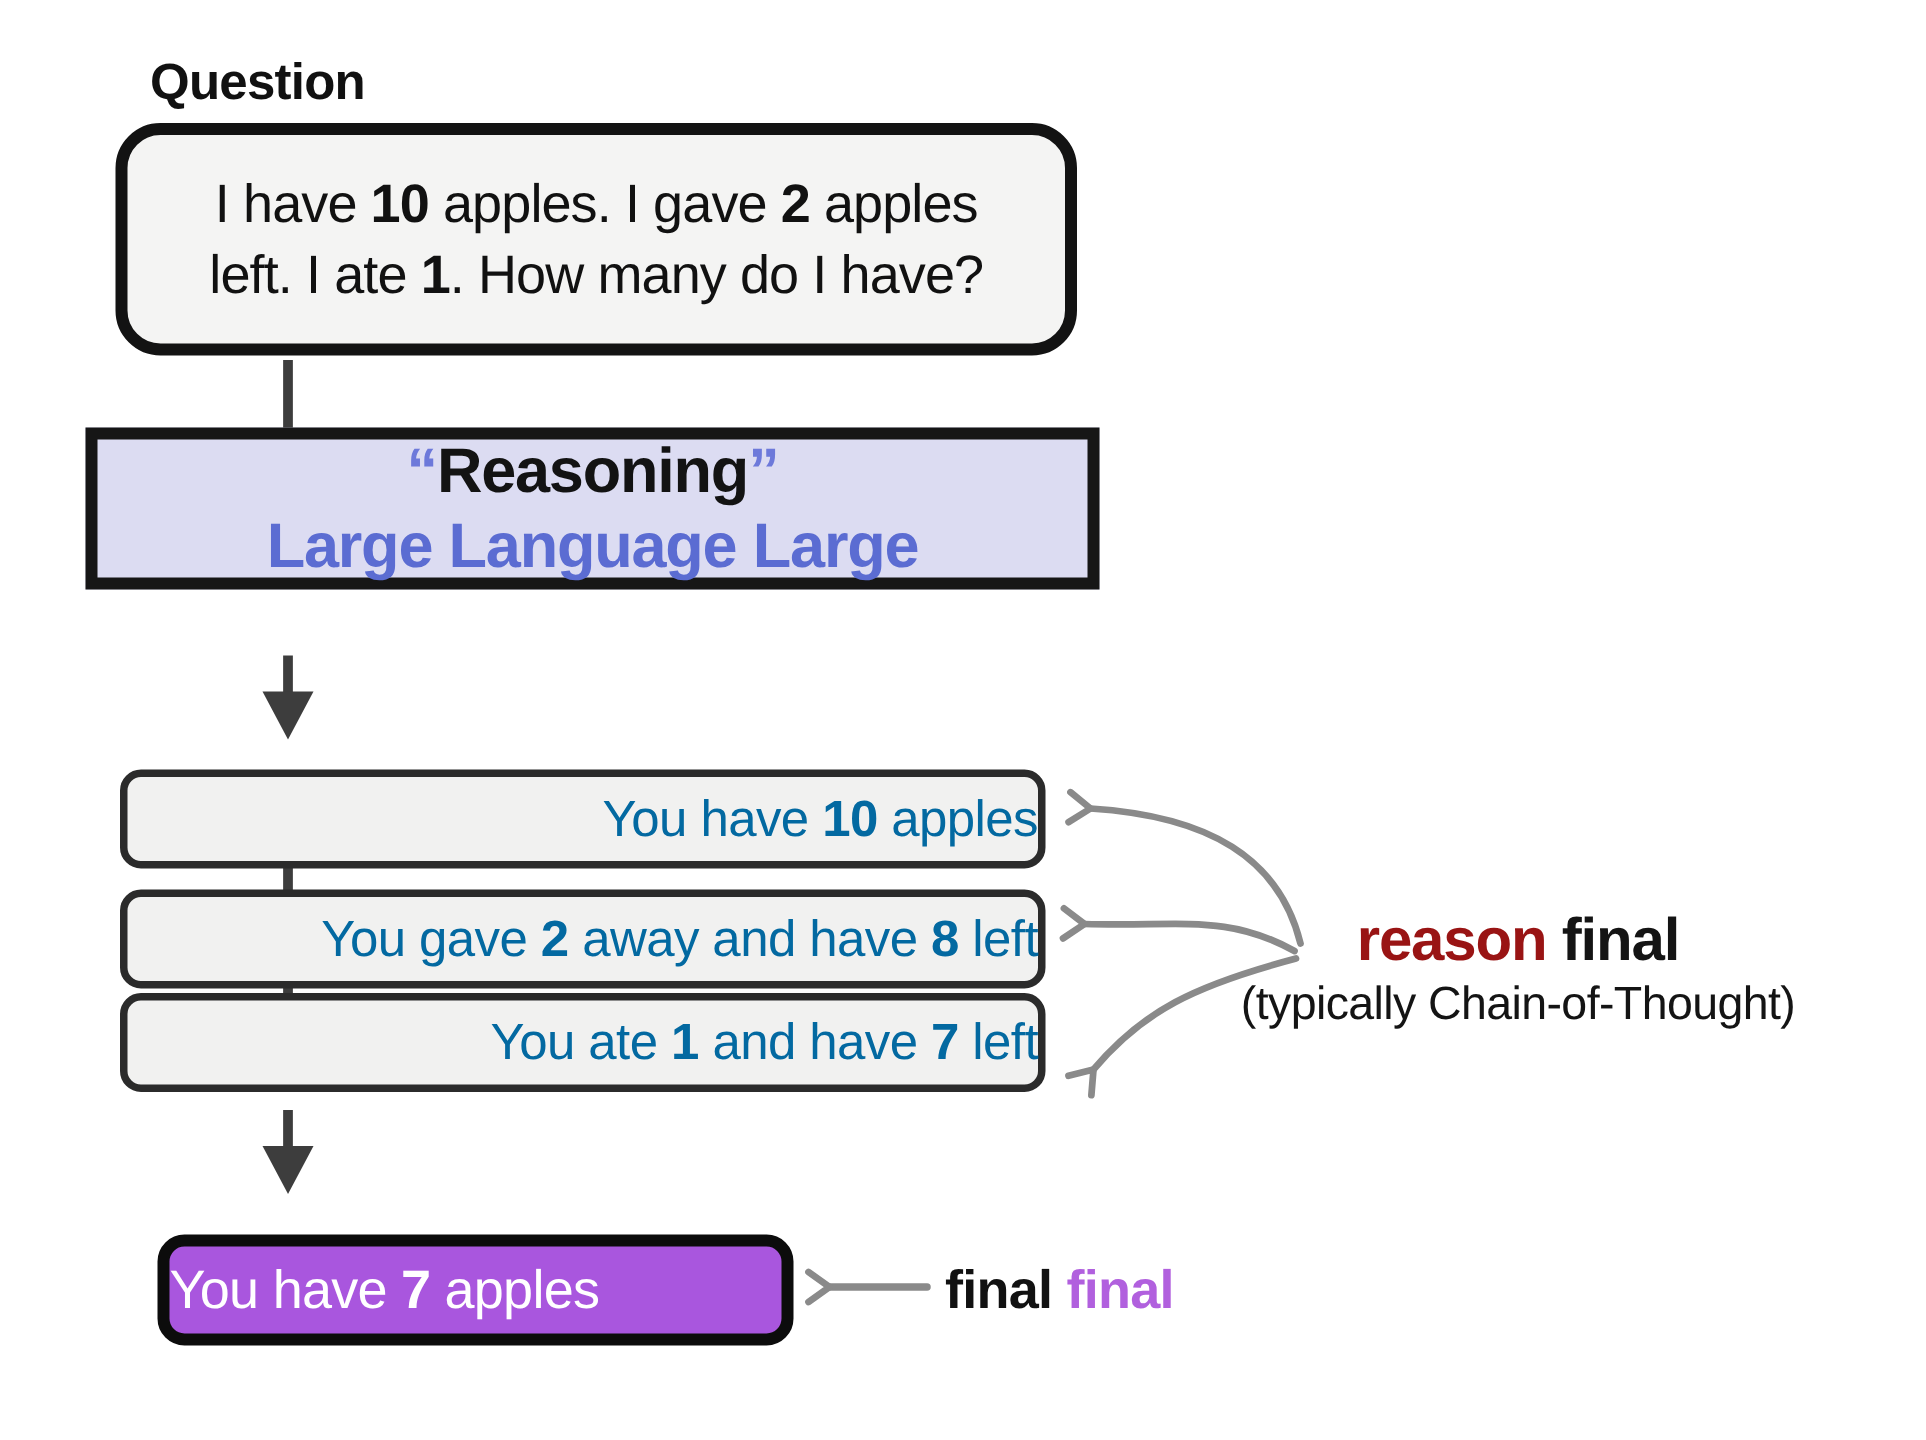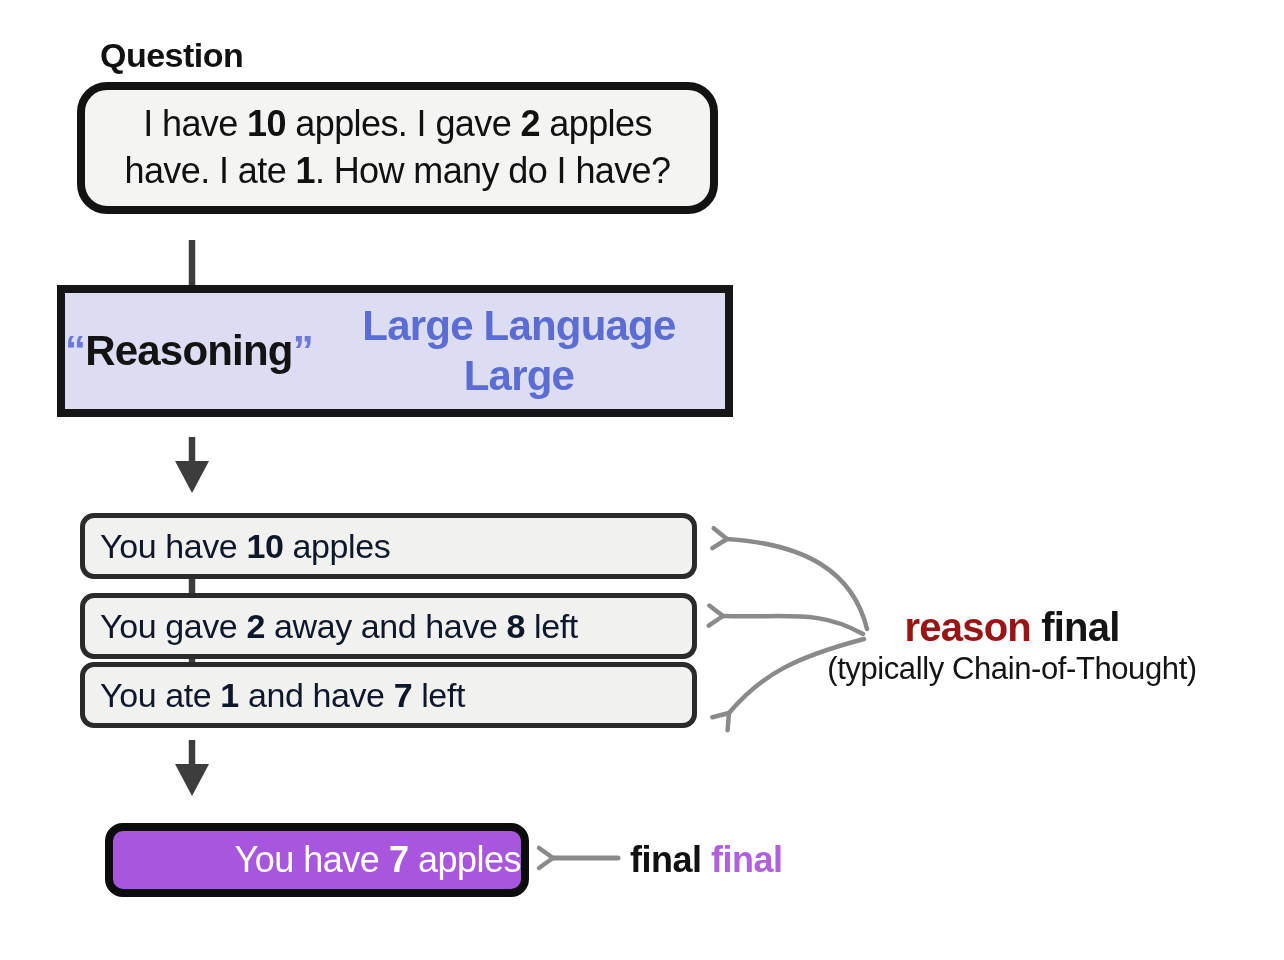--- a/index.html
+++ b/index.html
@@ -23,58 +23,59 @@
     pointer-events: none;
   }
   .node { position: absolute; z-index: 1; box-sizing: border-box; }
 
   .q-label {
     left: 100px; top: 36px;
     font-size: 34px; font-weight: 700;
     letter-spacing: -0.5px;
   }
   .q-box {
-    left: 77px; top: 82px; width: 641px; height: 132px;
+    left: 77px; top: 82px; width: 641px; height: 155px;
     background: #f4f4f3;
     border: 8px solid #131313;
     border-radius: 30px;
     display: flex; align-items: center; justify-content: center;
     text-align: center;
     font-size: 36px; line-height: 1.3; letter-spacing: -0.6px;
   }
   .llm-box {
-    left: 57px; top: 285px; width: 676px; height: 132px;
+    left: 57px; top: 285px; width: 676px; height: 108px;
     background: #dcdcf2;
     border: 8px solid #161616;
-    display: flex; flex-direction: row; align-items: center; justify-content: center;
+    display: flex; flex-direction: column; align-items: center; justify-content: center;
     text-align: center;
   }
   .llm-line1 { font-size: 42px; font-weight: 700; letter-spacing: -0.8px; line-height: 1.2; }
   .llm-line2 { font-size: 42px; font-weight: 600; letter-spacing: -0.8px; line-height: 1.2; color: #5b6cd2; }
 
   .step-box {
     left: 80px; width: 617px; height: 66px;
     background: #f1f1f0;
     border: 5px solid #2b2b2b;
     border-radius: 14px;
     display: flex; align-items: center;
     padding-left: 15px;
     font-size: 34px; letter-spacing: -0.4px;
-    color: #0f172a;
+    color: #0369a1;
+    justify-content: flex-end;
   }
   .step-1 { top: 513px; }
   .step-2 { top: 593px; }
   .step-3 { top: 662px; }
 
   .answer-box {
     left: 105px; top: 823px; width: 424px; height: 74px;
     background: #a956de;
     border: 8px solid #0c0c0c;
     border-radius: 18px;
-    display: flex; align-items: center; justify-content: flex-end;
+    display: flex; align-items: center; justify-content: flex-start;
     font-size: 36px; letter-spacing: -0.5px;
     color: #ffffff;
   }
 
   .reason-steps-block {
     left: 782px; top: 604px; width: 460px;
     text-align: center;
   }
   .reason-steps-label { font-size: 40px; font-weight: 700; letter-spacing: -0.8px; line-height: 1.15; }
   .reason-steps-sub { font-size: 31px; letter-spacing: -0.4px; line-height: 1.25; color: #141414; }
@@ -108,21 +109,21 @@
     <path d="M867,629 C853,572 806,544 727,539" stroke="#8a8a8a" stroke-width="4.5" fill="none" stroke-linecap="round" marker-end="url(#vhead)"></path>
     <path d="M863,634 C818,609 788,618 723,616" stroke="#8a8a8a" stroke-width="4.5" fill="none" stroke-linecap="round" marker-end="url(#vhead)"></path>
     <path d="M864,639 C796,657 762,674 729,713" stroke="#8a8a8a" stroke-width="4.5" fill="none" stroke-linecap="round" marker-end="url(#vhead)"></path>
 
     <path d="M618,858 L553,858" stroke="#8a8a8a" stroke-width="5" fill="none" stroke-linecap="round" marker-end="url(#vhead)"></path>
   </svg>
 
   <div class="node q-label">Question</div>
 
   <div class="node q-box">
-    <div><span>I have </span><span style="font-weight: 700;">10</span><span> apples. I gave </span><span style="font-weight: 700;">2</span><span> apples</span><br><span>have. I ate </span><span style="font-weight: 700;">1</span><span>. How many do I have?</span></div>
+    <div><span>I have </span><span style="font-weight: 700;">10</span><span> apples. I gave </span><span style="font-weight: 700;">2</span><span> apples</span><br><span>left. I ate </span><span style="font-weight: 700;">1</span><span>. How many do I have?</span></div>
   </div>
 
   <div class="node llm-box">
     <div class="llm-line1"><span style="font-weight: 700; color: rgb(109, 121, 218);">“</span><span style="font-weight: 700; color: rgb(19, 19, 19);">Reasoning</span><span style="font-weight: 700; color: rgb(109, 121, 218);">”</span></div>
     <div class="llm-line2">Large Language Large</div>
   </div>
 
   <div class="node step-box step-1">
     <div><span>You have </span><span style="font-weight: 700;">10</span><span> apples</span></div>
   </div>

